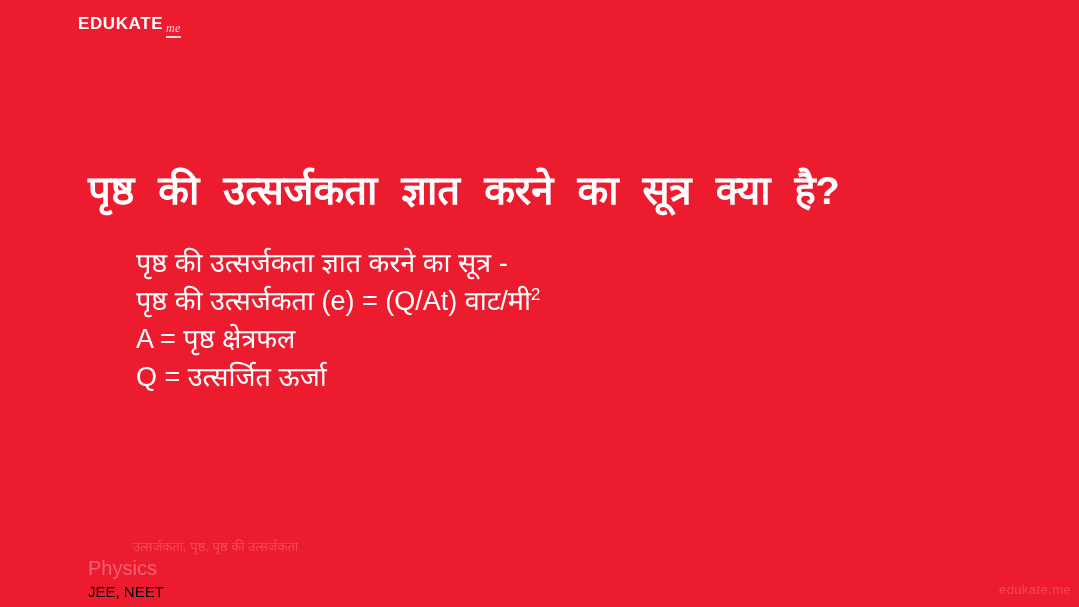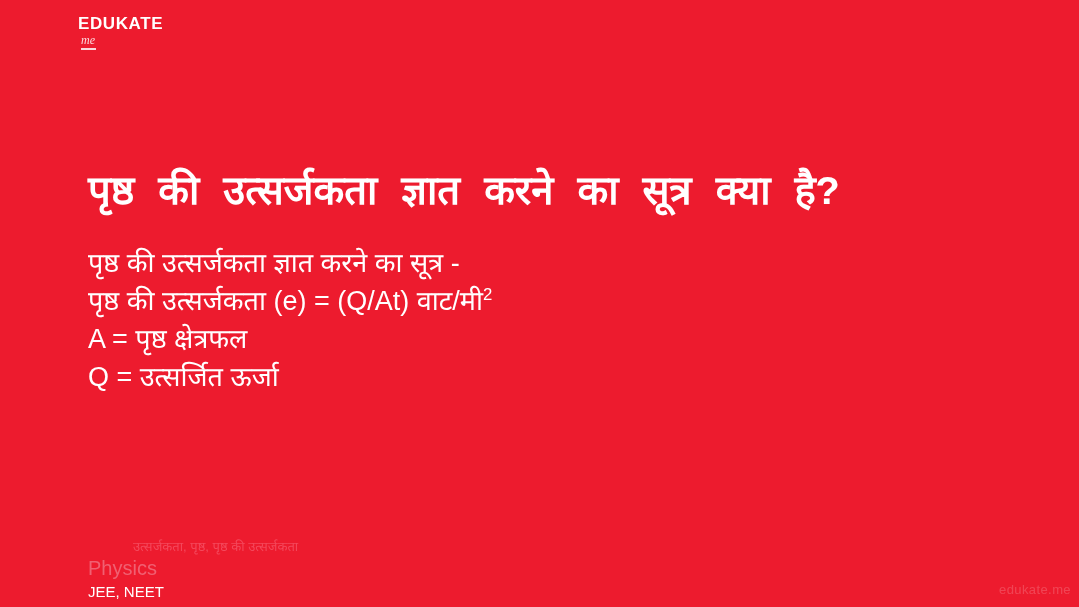--- a/index.html
+++ b/index.html
@@ -26,36 +26,35 @@
 
   
   .brand {
     position: absolute;
     left: 78px;
     top: 14px;
     display: flex;
     align-items: flex-start;
     height: 26px;
     user-select: none;
-    flex-direction: column;
   }
   .brand-main {
     color: #ffffff;
     font-family: "Liberation Sans", "DejaVu Sans", sans-serif;
     font-weight: 700;
     font-size: 17px;
     letter-spacing: 0.6px;
     line-height: 20px;
   }
   .brand-sub-wrap {
     display: inline-flex;
     flex-direction: column;
     align-items: stretch;
     margin-left: 3px;
-    margin-top: 0px;
+    margin-top: 8px;
   }
   .brand-sub {
     color: #fbd7dc;
     font-family: "Liberation Serif", "DejaVu Serif", serif;
     font-style: italic;
     font-weight: 400;
     font-size: 12px;
     line-height: 12px;
     letter-spacing: 0.2px;
   }
@@ -88,20 +87,21 @@
     top: 244px;
     width: 900px;
   }
   .body-line {
     color: #ffffff;
     font-family: "Liberation Sans", "DejaVu Sans", sans-serif;
     font-weight: 400;
     font-size: 27px;
     line-height: 38px;
     white-space: nowrap;
+    margin-left: 48px;
   }
   .body-line sup {
     font-size: 0.62em;
     vertical-align: super;
     line-height: 0;
   }
 
   
   .footer {
     position: absolute;
@@ -117,21 +117,21 @@
     white-space: nowrap;
     margin-left: 45px;
   }
   .footer-subject {
     color: #f06072;
     font-family: "Liberation Sans", "DejaVu Sans", sans-serif;
     font-size: 20px;
     line-height: 23px;
   }
   .footer-exams {
-    color: #ffffff;
+    color: #000000;
     font-family: "Liberation Sans", "DejaVu Sans", sans-serif;
     font-size: 15px;
     line-height: 23px;
   }
 
   
   .watermark {
     position: absolute;
     right: 8px;
     bottom: 11px;

